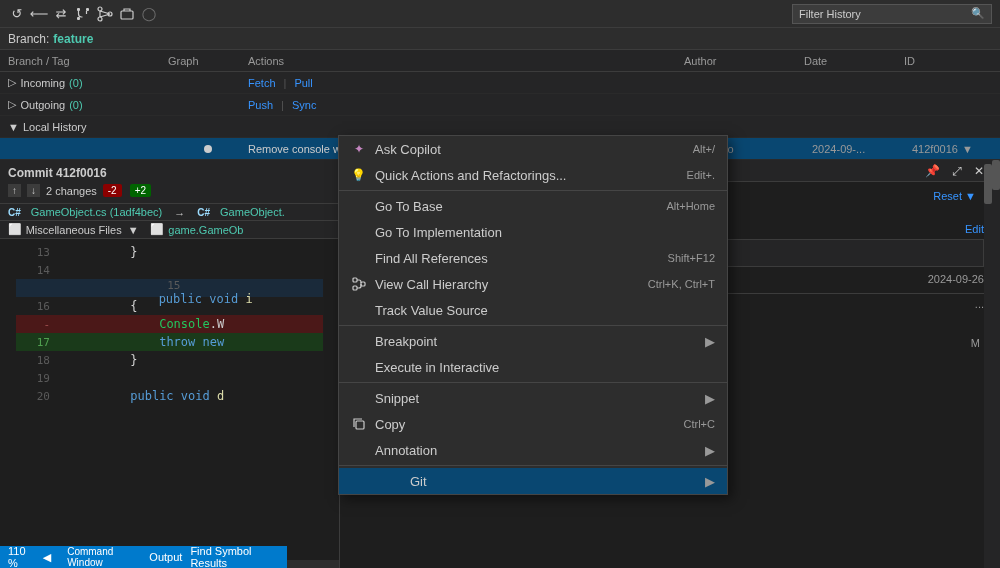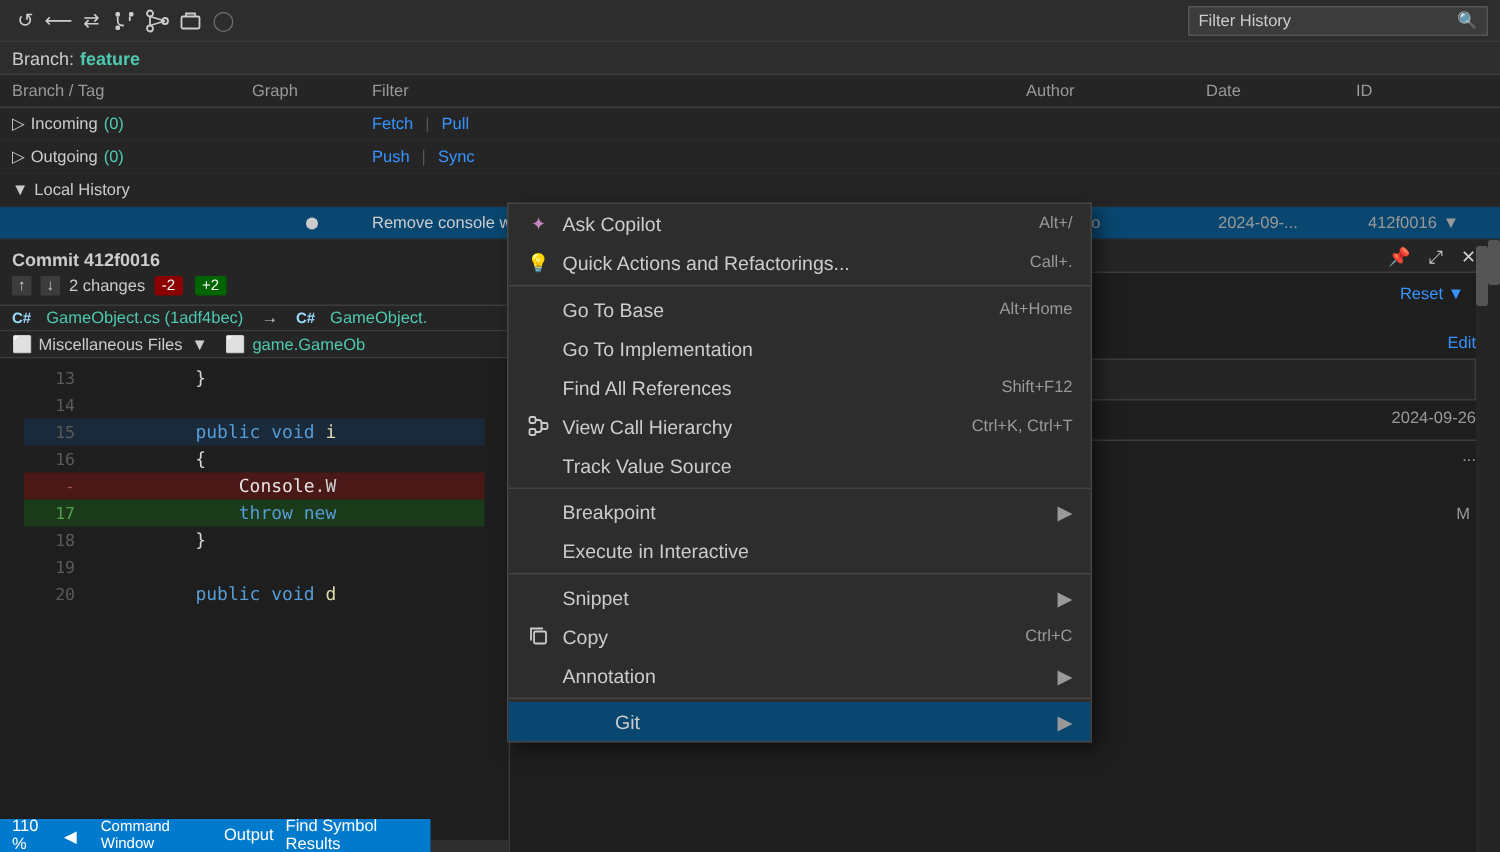--- a/index.html
+++ b/index.html
@@ -496,21 +496,21 @@
 </div>
 
 <div class="branch-bar">
   <span class="branch-label">Branch:</span>
   <span class="branch-name">feature</span>
 </div>
 
 <div class="col-headers">
   <div class="col-branch">Branch / Tag</div>
   <div class="col-graph">Graph</div>
-  <div class="col-message">Filter</div>
+  <div class="col-message">Actions</div>
   <div class="col-author">Author</div>
   <div class="col-date">Date</div>
   <div class="col-id">ID</div>
   <div style="width:8px;"></div>
 </div>
 
 <div class="row-item incoming-row">
   <div class="col-branch" style="display:flex;align-items:center;gap:4px;">
     <span>▷</span>
     <span>Incoming</span>
@@ -586,31 +586,31 @@
     </div>
     <div class="code-area" style="flex:1;overflow:hidden;">
       <div class="code-line">
         <span class="line-num">13</span>
         <span class="line-content">          }</span>
       </div>
       <div class="code-line">
         <span class="line-num">14</span>
         <span class="line-content"></span>
       </div>
-      <div class="code-line" style="background:#1a2a3a;">
+      <div class="code-line" style="background:#1a2a3a;flex-direction:column;">
         <span class="line-num">15</span>
         <span class="line-content">          <span class="kw-blue">public</span> <span class="kw-blue">void</span> <span style="color:#dcdcaa;">i</span></span>
       </div>
       <div class="code-line">
         <span class="line-num">16</span>
         <span class="line-content">          {</span>
       </div>
       <div class="code-line line-deleted">
         <span class="line-num" style="color:#a05050;">-</span>
-        <span class="line-content">              <span style="color:#e5e5e5;">Console</span><span style="color:#cccccc;">.W</span></span>
+        <span class="line-content">              <span style="color:#22c55e;">Console</span><span style="color:#cccccc;">.W</span></span>
       </div>
       <div class="code-line line-added">
         <span class="line-num" style="color:#50a050;">17</span>
         <span class="line-content">              <span class="kw-blue">throw</span> <span class="kw-blue">new</span></span>
       </div>
       <div class="code-line">
         <span class="line-num">18</span>
         <span class="line-content">          }</span>
       </div>
       <div class="code-line">
@@ -724,21 +724,21 @@
 
   <div class="ctx-item">
     <div class="ctx-item-icon" style="color:#c586c0;">✦</div>
     <span class="ctx-item-label">Ask Copilot</span>
     <span class="ctx-item-shortcut">Alt+/</span>
   </div>
 
   <div class="ctx-item">
     <div class="ctx-item-icon" style="color:#ffcc00;">💡</div>
     <span class="ctx-item-label">Quick Actions and Refactorings...</span>
-    <span class="ctx-item-shortcut">Call+.</span>
+    <span class="ctx-item-shortcut">Edit+.</span>
   </div>
   <div class="ctx-separator"></div>
 
 
   <div class="ctx-item">
     <div class="ctx-item-icon"></div>
     <span class="ctx-item-label">Go To Base</span>
     <span class="ctx-item-shortcut">Alt+Home</span>
   </div>
 

